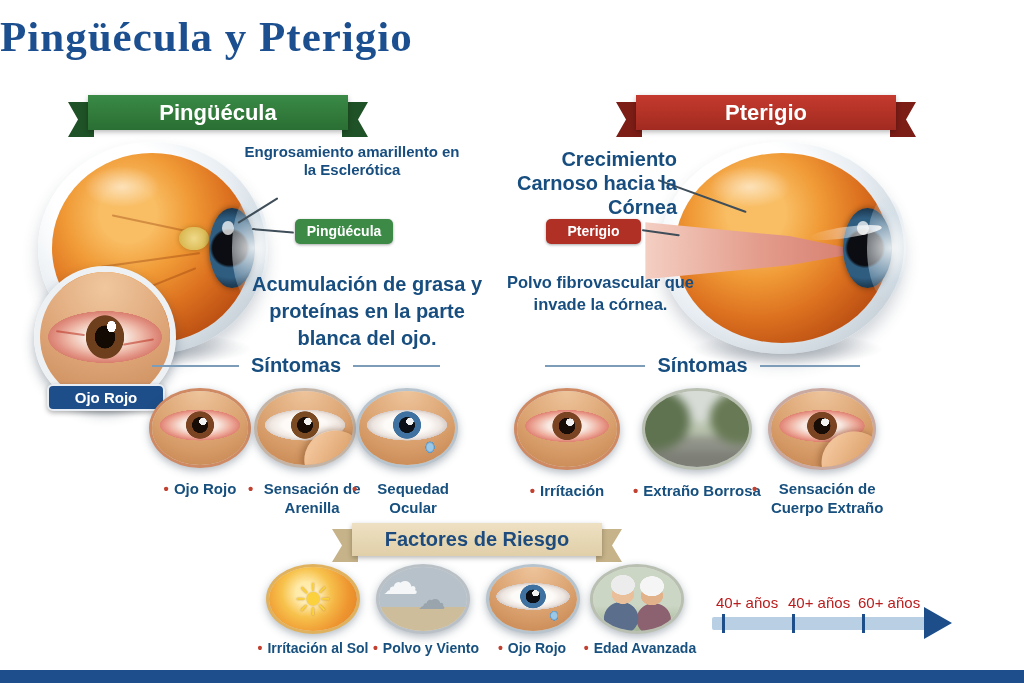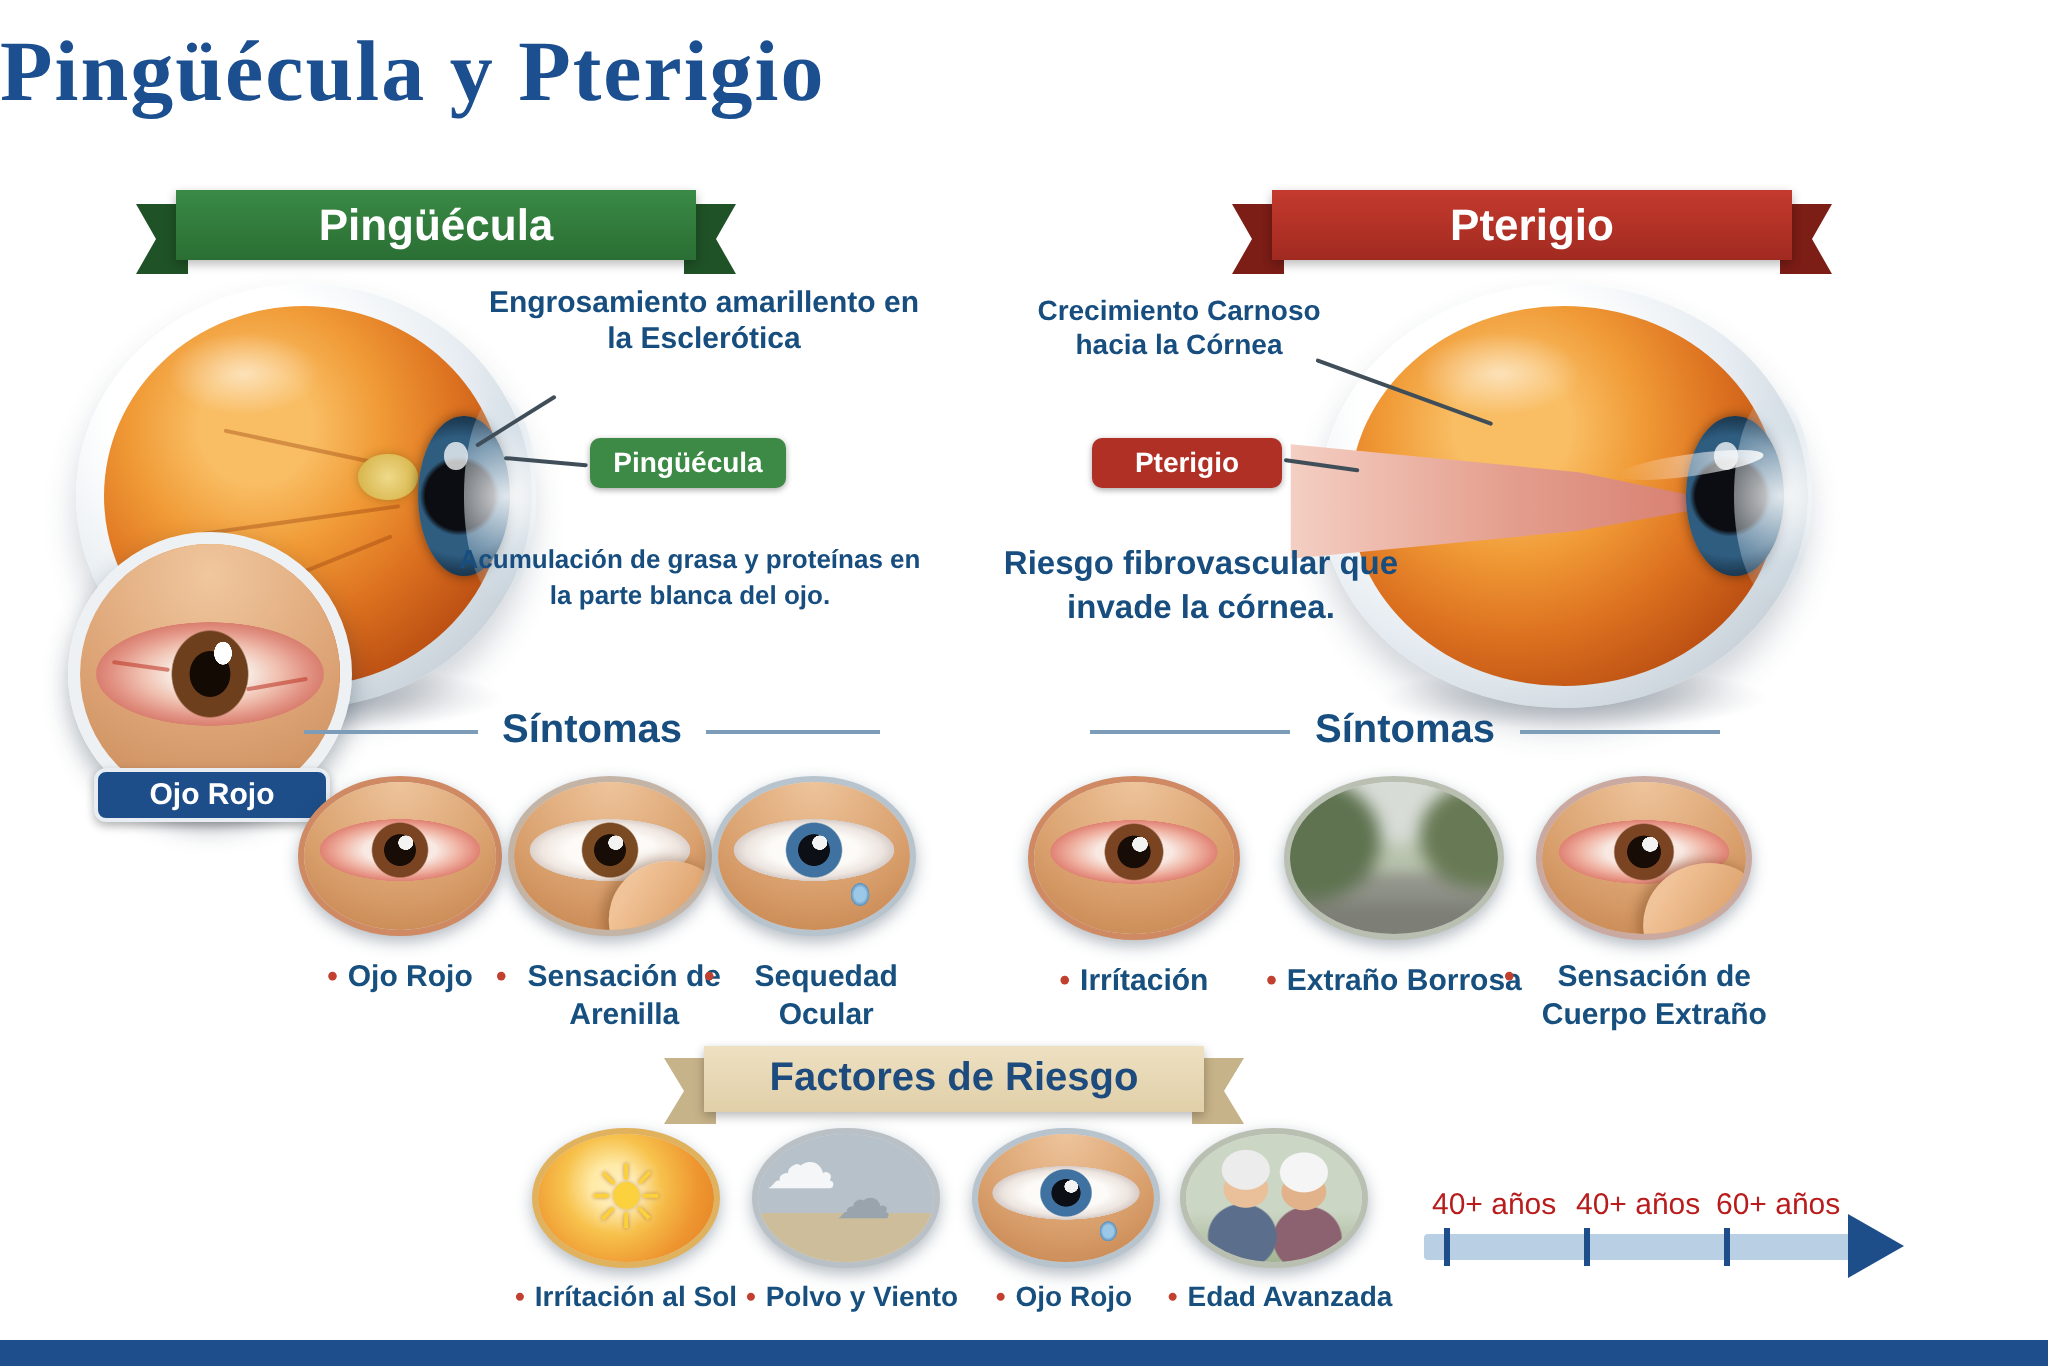--- a/index.html
+++ b/index.html
@@ -94,22 +94,22 @@
   
   .pline { position:absolute; height:2px; background:#3f4e59; transform-origin:left center; border-radius:2px; }
   .pl-l1 { left:238px; top:222px; width:47px; transform:rotate(-32deg); }
   .pl-l2 { left:252px; top:228px; width:42px; transform:rotate(5deg); }
   .pl-r1 { left:658px; top:179px; width:94px; transform:rotate(20deg); }
   .pl-r2 { left:642px; top:229px; width:38px; transform:rotate(8deg); }
 
   
   .note { position:absolute; text-align:center; font-weight:bold; color:#174e7f; }
   .note-l-title { left:243px; top:143px; width:218px; font-size:15px; line-height:1.2; }
-  .note-l-desc  { left:228px; top:271px; width:234px; font-size:13px; line-height:1.35; }
-  .note-r-title { left:502px; top:147px; width:175px; font-size:14px; line-height:1.2; }
+  .note-l-desc  { left:250px; top:271px; width:234px; font-size:20px; line-height:1.35; }
+  .note-r-title { left:502px; top:147px; width:175px; font-size:20px; line-height:1.2;text-align:right; }
   .note-r-desc  { left:498px; top:271px; width:205px; font-size:16.5px; line-height:1.35; }
   .tag {
     position:absolute; height:25px; line-height:25px; text-align:center; color:#fff;
     font-weight:bold; font-size:14px; border-radius:5px; box-shadow:0 1px 3px rgba(0,0,0,.35);
   }
   .tag-green { left:295px; top:219px; width:98px; background:#3c8a46; }
   .tag-red   { left:546px; top:219px; width:95px; background:#b03026; }
 
   
   .inset {
@@ -279,21 +279,21 @@
   <div class="pline pl-l2"></div>
   <div class="pline pl-r1"></div>
   <div class="pline pl-r2"></div>
 
   <div class="note note-l-title">Engrosamiento amarillento en la Esclerótica</div>
   <div class="tag tag-green">Pingüécula</div>
   <div class="note note-l-desc">Acumulación de grasa y proteínas en la parte blanca del ojo.</div>
 
   <div class="note note-r-title">Crecimiento Carnoso hacia la Córnea</div>
   <div class="tag tag-red">Pterigio</div>
-  <div class="note note-r-desc">Riesgo fibrovascular que invade la córnea.</div>
+  <div class="note note-r-desc">Polvo fibrovascular que invade la córnea.</div>
 
   <div class="inset">
     <div class="ph ph-inset">
       <div class="vn vn1"></div>
       <div class="vn vn2"></div>
     </div>
   </div>
   <div class="inset-label">Ojo Rojo</div>
 
   <div class="sec-head sh-left">

